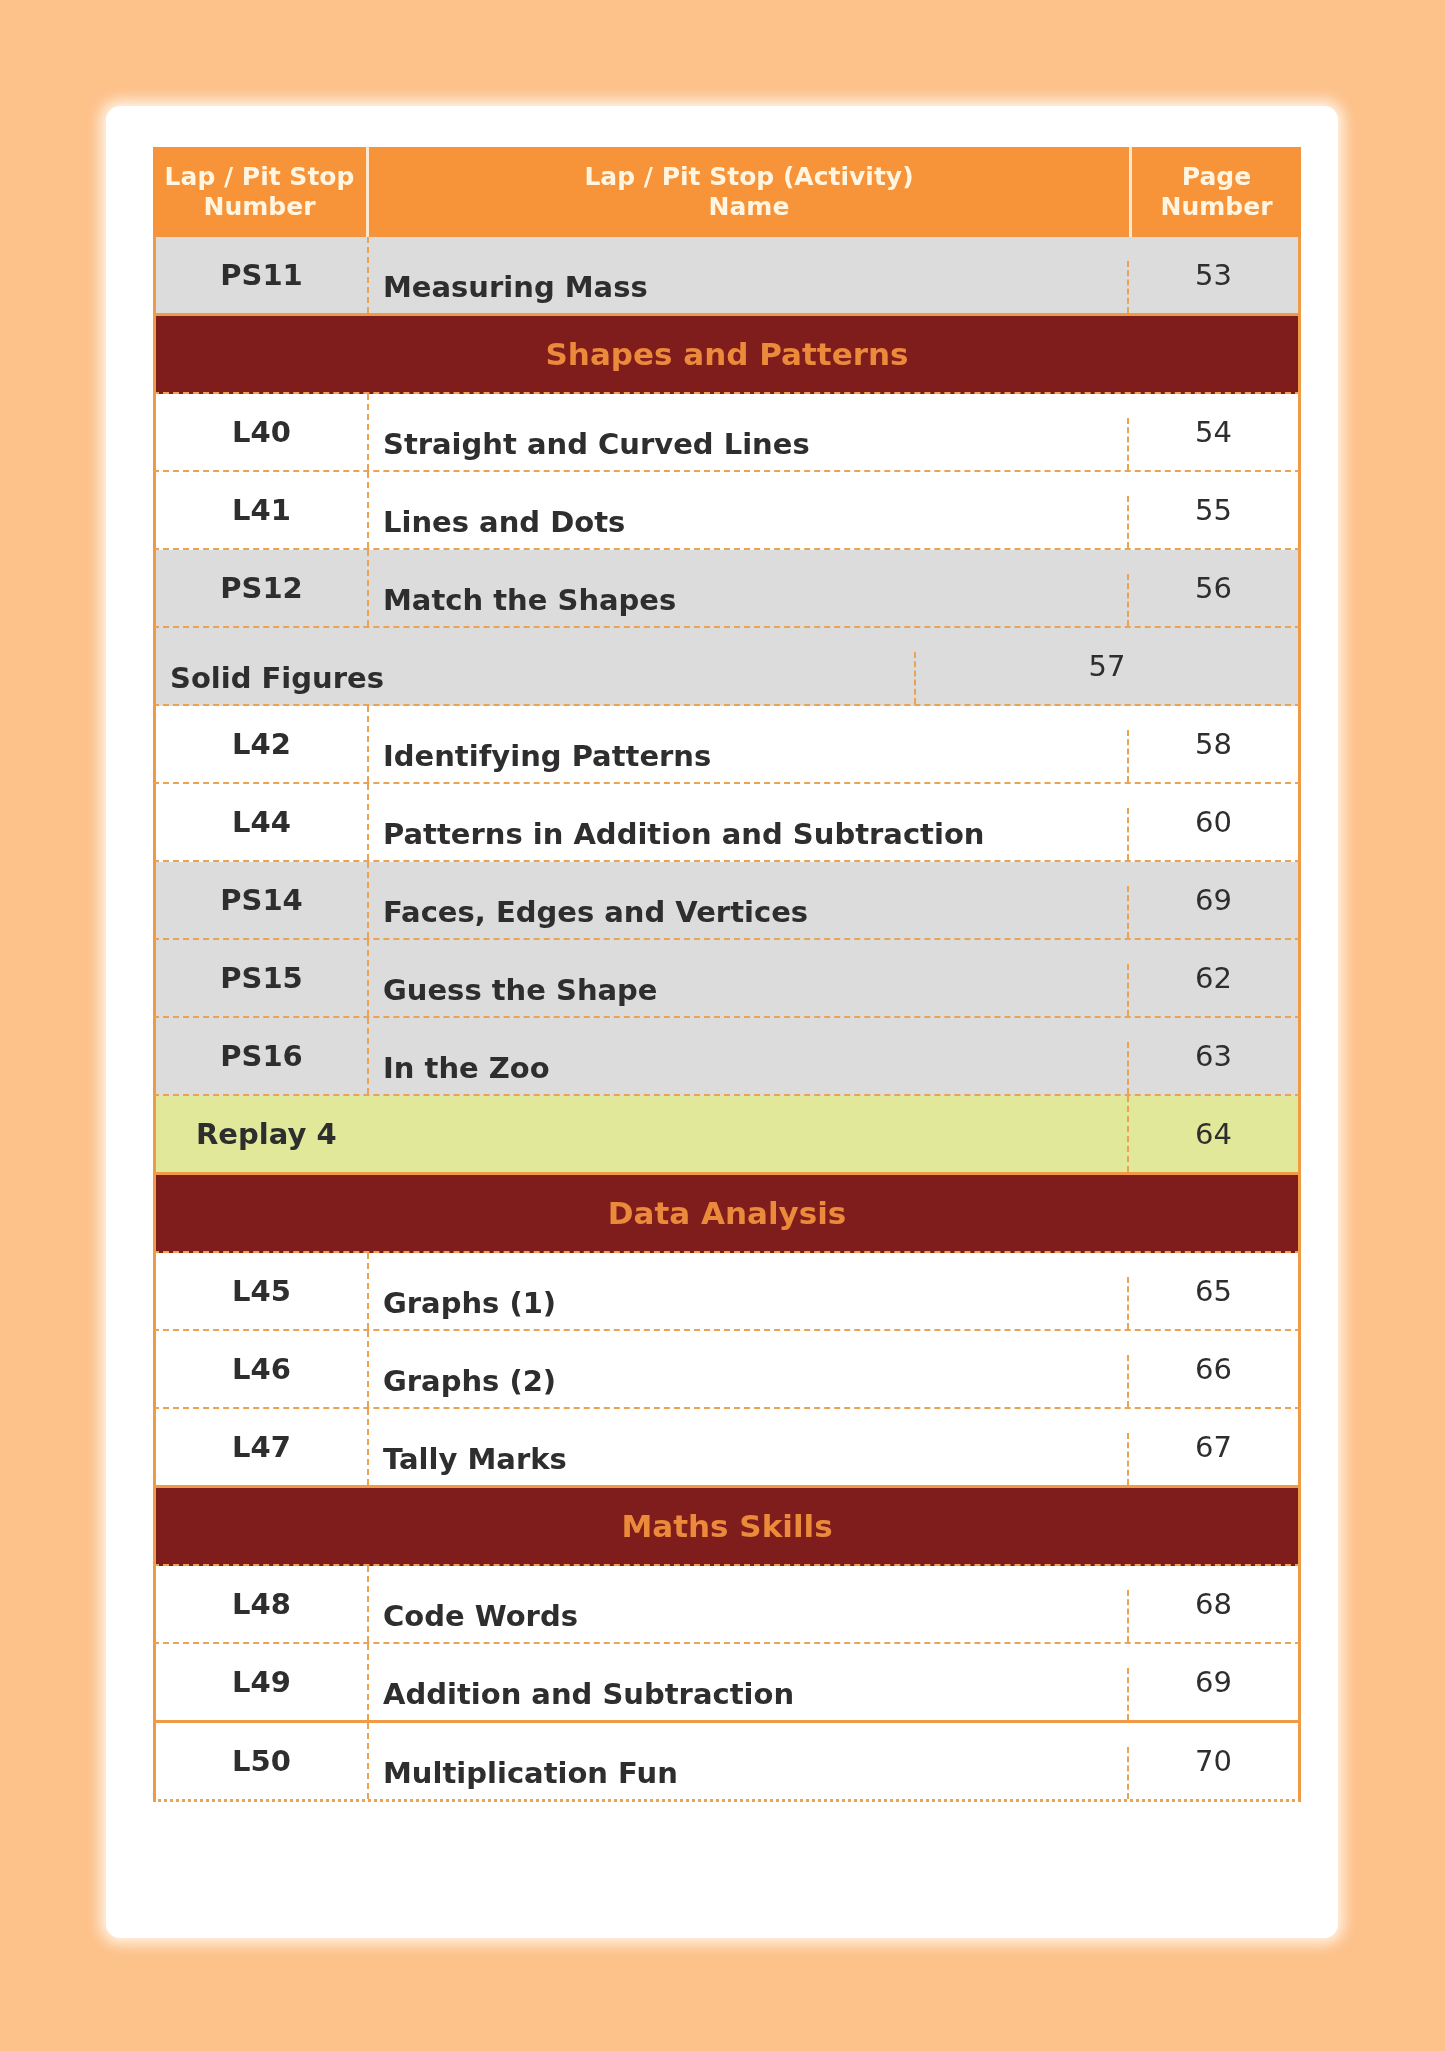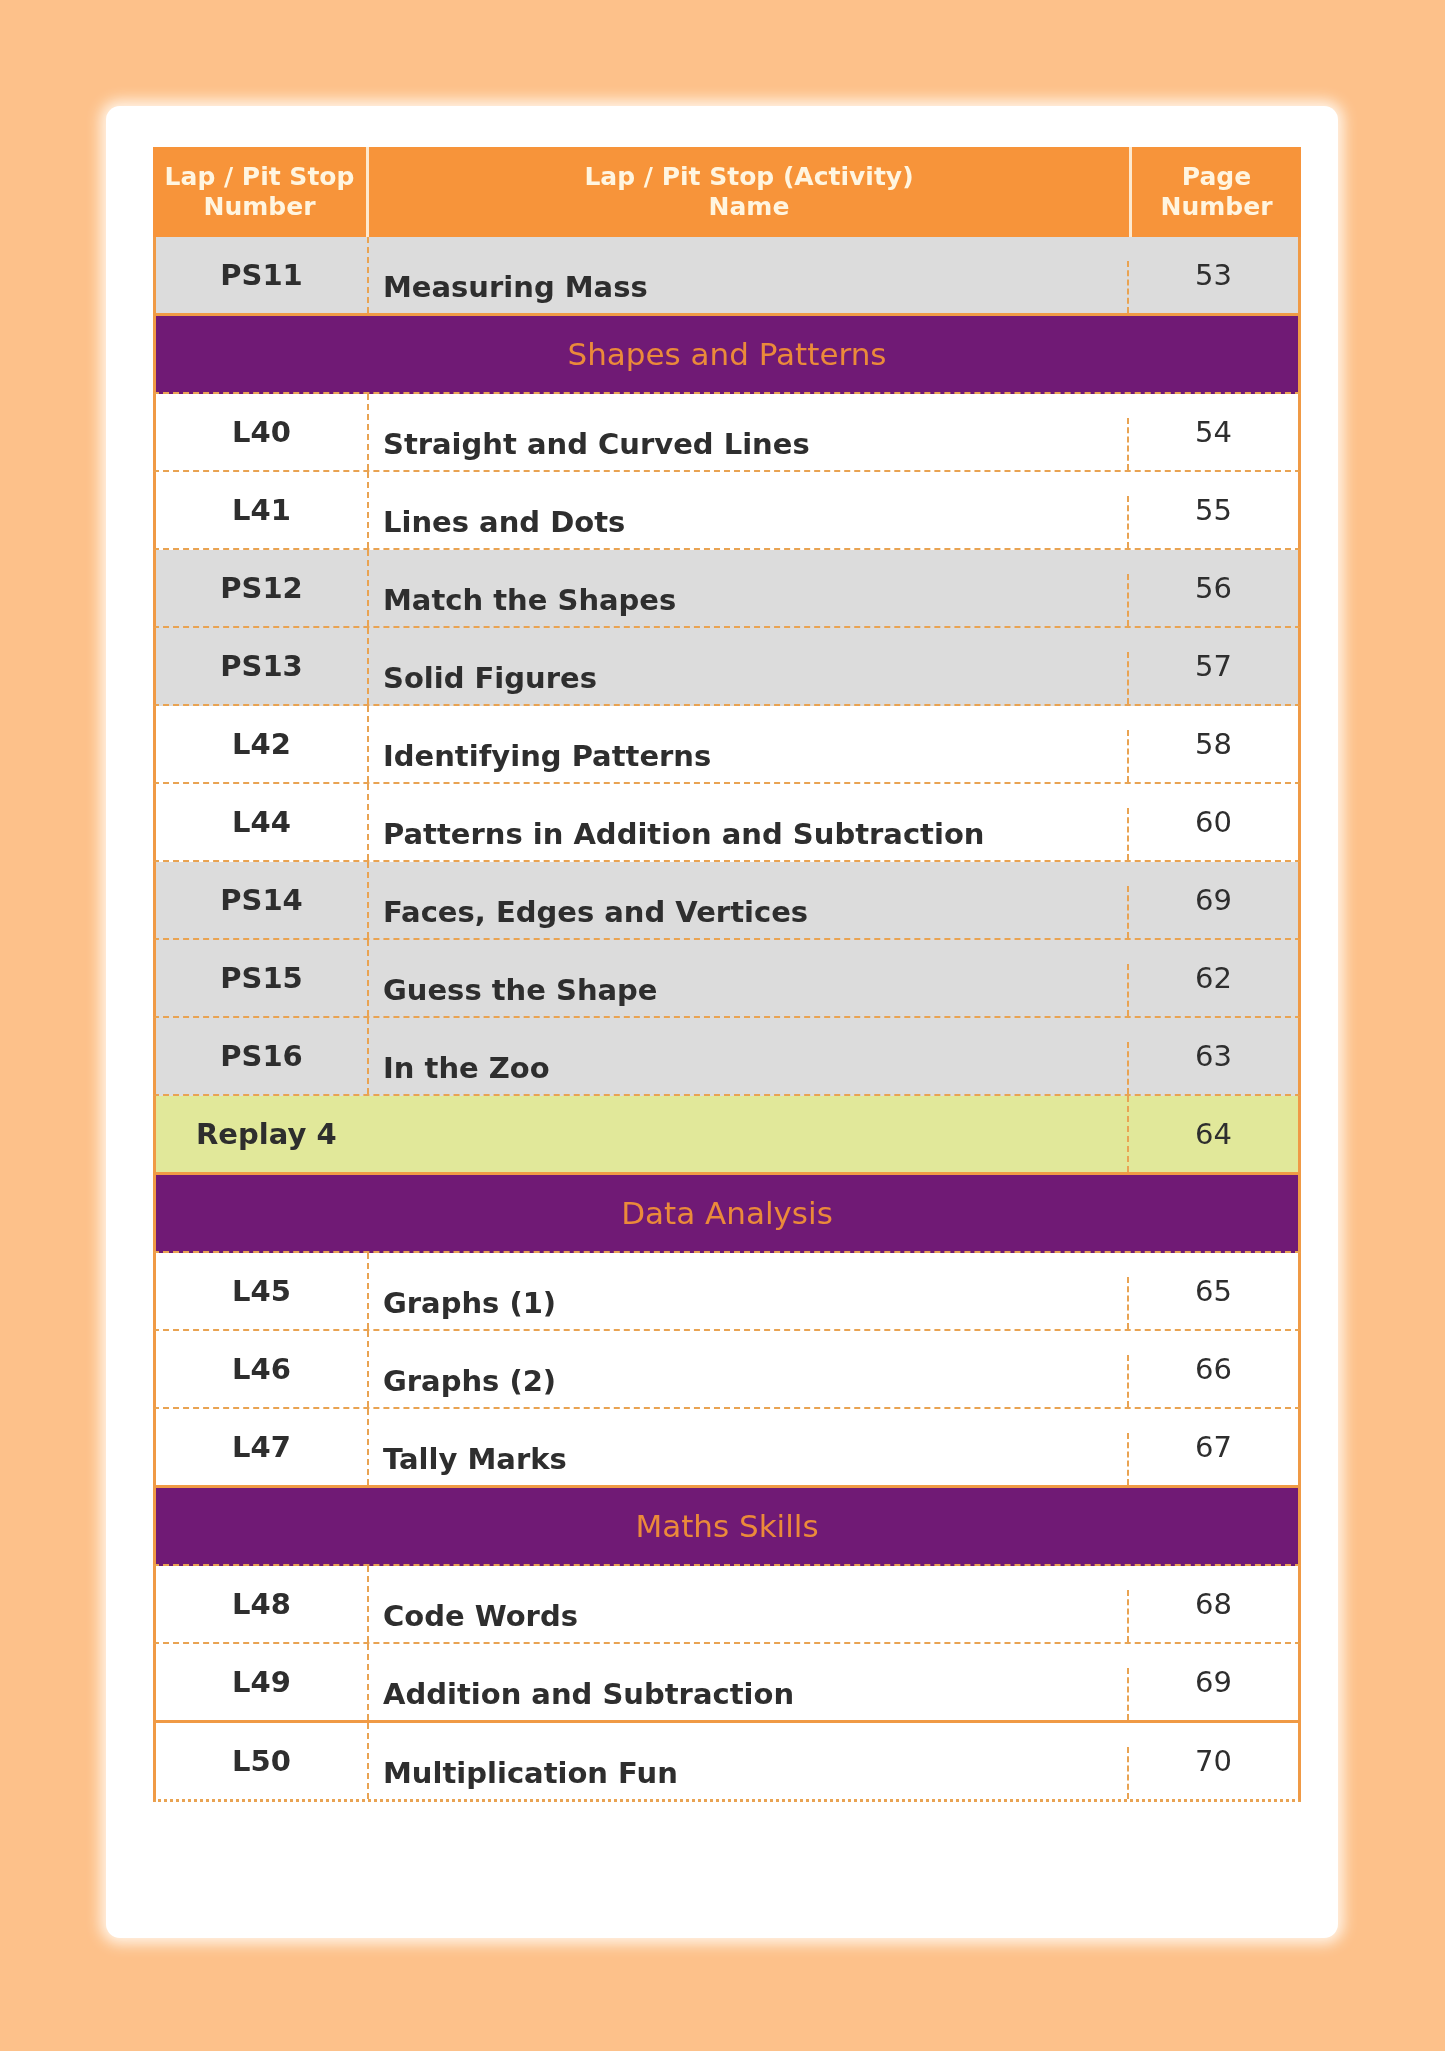--- a/index.html
+++ b/index.html
@@ -15,21 +15,21 @@
   .hdr .c2{border-right:3px solid #fde9cf;}
   .row{display:flex;height:76px;border-left:3px solid #f09a45;border-right:3px solid #f09a45;border-bottom:2px dashed #e9a352;font-size:29px;color:#2e2e2e;align-items:stretch;}
   .row div{display:flex;align-items:center;}
   .row .c1{justify-content:center;font-weight:bold;border-right:2px dashed #e9a352;width:211px;}
   .row .c2{padding-left:14px;box-sizing:border-box;font-weight:bold;border-right:2px dashed #e9a352;margin-top:24px;}
   .row .c3{justify-content:center;font-weight:normal;}
   .lap{background:#fff;}
   .pit{background:#dcdcdc;justify-content:space-between;}
   .replay{background:#e1e89a;border-bottom:3px solid #f09a45;}
   .replay .c12{width:973px;flex:none;padding-left:40px;box-sizing:border-box;font-weight:bold;border-right:2px dashed #e9a352;}
-  .section{display:flex;justify-content:center;align-items:center;height:76px;background:#701a75;color:#eb8a3a;font-weight:normal;font-size:31px;border-left:3px solid #f09a45;border-right:3px solid #f09a45;border-bottom:2px dashed #e9a352;}
+  .section{display:flex;justify-content:center;align-items:center;height:76px;background:#7f1d1d;color:#eb8a3a;font-weight:bold;font-size:31px;border-left:3px solid #f09a45;border-right:3px solid #f09a45;border-bottom:2px dashed #e9a352;}
   .solid-bottom{border-bottom:3px solid #f09a45;}
   .last{border-bottom:3px dotted #e9a352;}
 </style>
 </head>
 <body>
 
 <div class="card"></div>
 
 <div class="tbl">
   <div class="hdr">
@@ -58,21 +58,20 @@
     <div class="c1">L41</div>
     <div class="c2">Lines and Dots</div>
     <div class="c3">55</div>
   </div>
   <div class="row pit">
     <div class="c1">PS12</div>
     <div class="c2">Match the Shapes</div>
     <div class="c3">56</div>
   </div>
   <div class="row pit">
-    <div class="c1">PS13</div>
     <div class="c2">Solid Figures</div>
     <div class="c3">57</div>
   </div>
   <div class="row lap">
     <div class="c1">L42</div>
     <div class="c2">Identifying Patterns</div>
     <div class="c3">58</div>
   </div>
   <div class="row lap">
     <div class="c1">L44</div>

